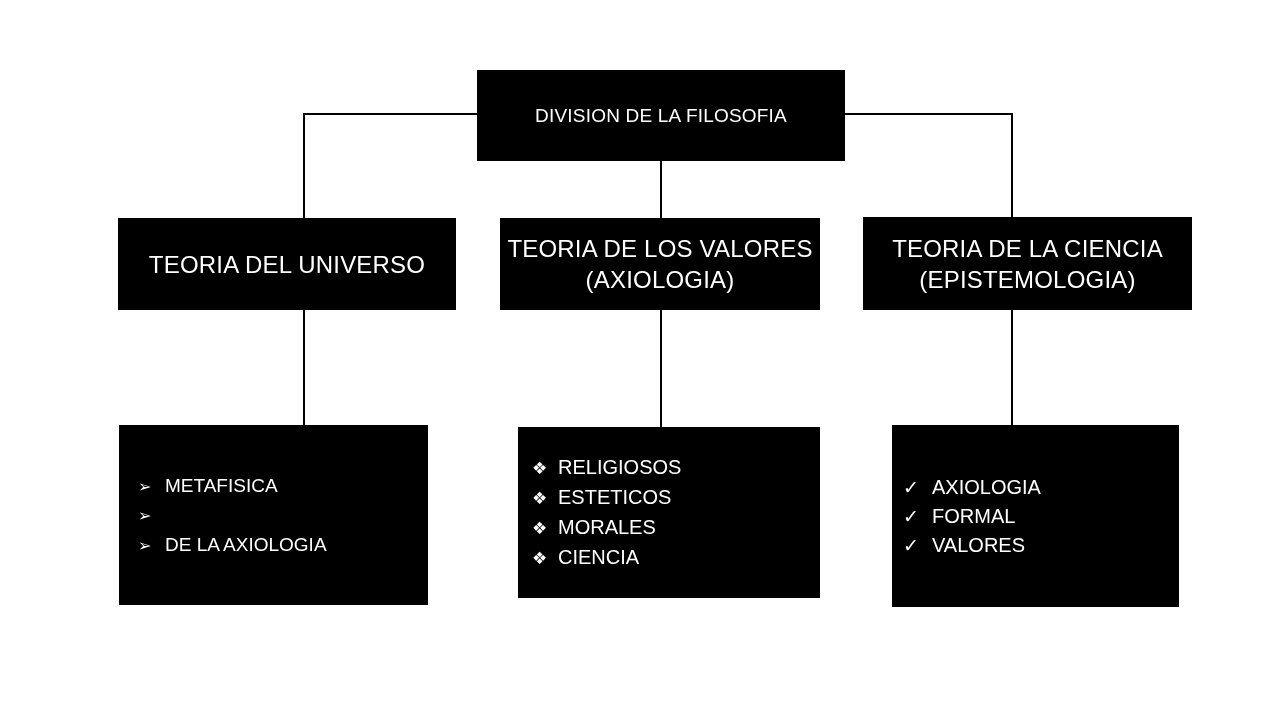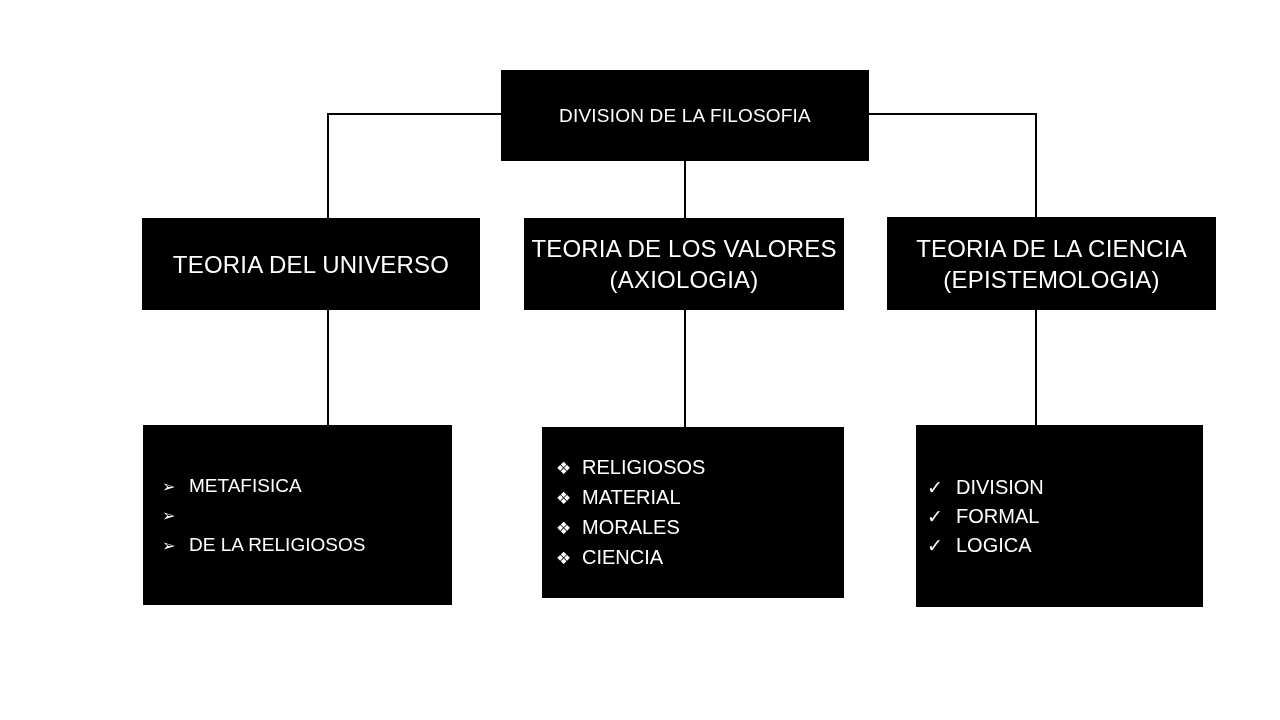--- a/index.html
+++ b/index.html
@@ -12,21 +12,20 @@
     width: 1280px;
     height: 720px;
     overflow: hidden;
     font-family: "Liberation Sans", sans-serif;
   }
   #diagram {
     position: relative;
     width: 1136px;
     height: 720px;
     background: #ffffff;
-    margin-left: 24px;
   }
 
   
   .line {
     position: absolute;
     background: #000000;
   }
   .line.h { height: 2px; }
   .line.v { width: 2px; }
 
@@ -196,56 +195,56 @@
     <ul>
       <li>
         <span class="bullet">➢</span>
         <span class="item-label">METAFISICA</span>
       </li>
       <li>
         <span class="bullet">➢</span>
       </li>
       <li>
         <span class="bullet">➢</span>
-        <span class="item-label">DE LA RELIGIOSOS</span>
+        <span class="item-label">DE LA AXIOLOGIA</span>
       </li>
     </ul>
   </div>
 
   <div class="node leaf" id="node-axiologia-items">
     <ul>
       <li>
         <span class="bullet">❖</span>
         <span class="item-label">RELIGIOSOS</span>
       </li>
       <li>
         <span class="bullet">❖</span>
-        <span class="item-label">MATERIAL</span>
+        <span class="item-label">ESTETICOS</span>
       </li>
       <li>
         <span class="bullet">❖</span>
         <span class="item-label">MORALES</span>
       </li>
       <li>
         <span class="bullet">❖</span>
         <span class="item-label">CIENCIA</span>
       </li>
     </ul>
   </div>
 
   <div class="node leaf" id="node-epistemologia-items">
     <ul>
       <li>
         <span class="bullet">✓</span>
-        <span class="item-label">DIVISION</span>
+        <span class="item-label">AXIOLOGIA</span>
       </li>
       <li>
         <span class="bullet">✓</span>
         <span class="item-label">FORMAL</span>
       </li>
       <li>
         <span class="bullet">✓</span>
-        <span class="item-label">LOGICA</span>
+        <span class="item-label">VALORES</span>
       </li>
     </ul>
   </div>
 
 </div>
 
 </body></html>

